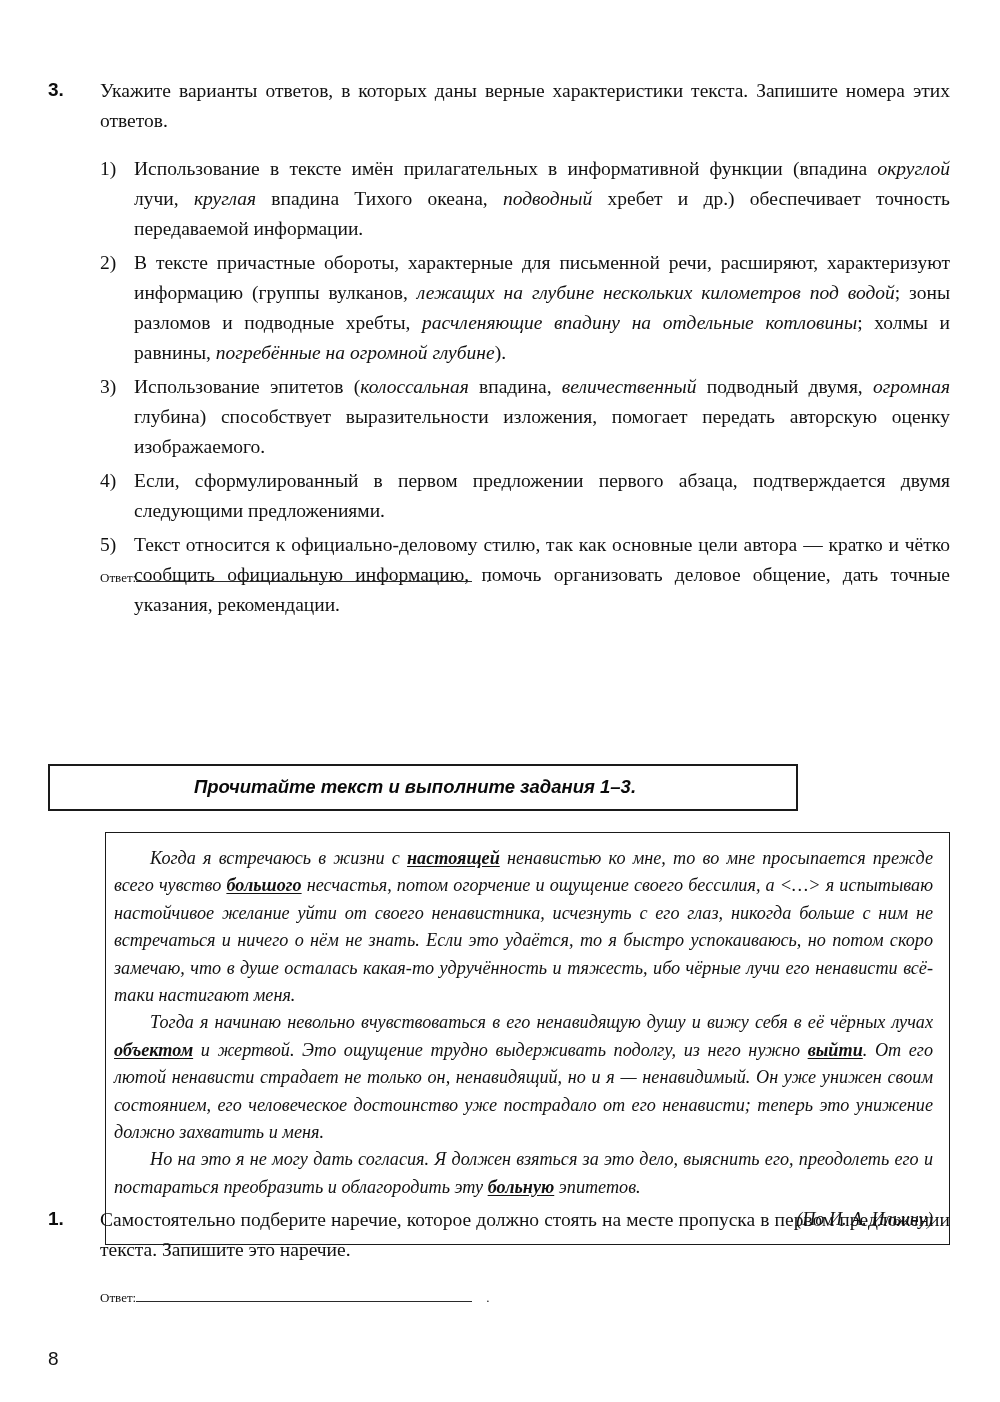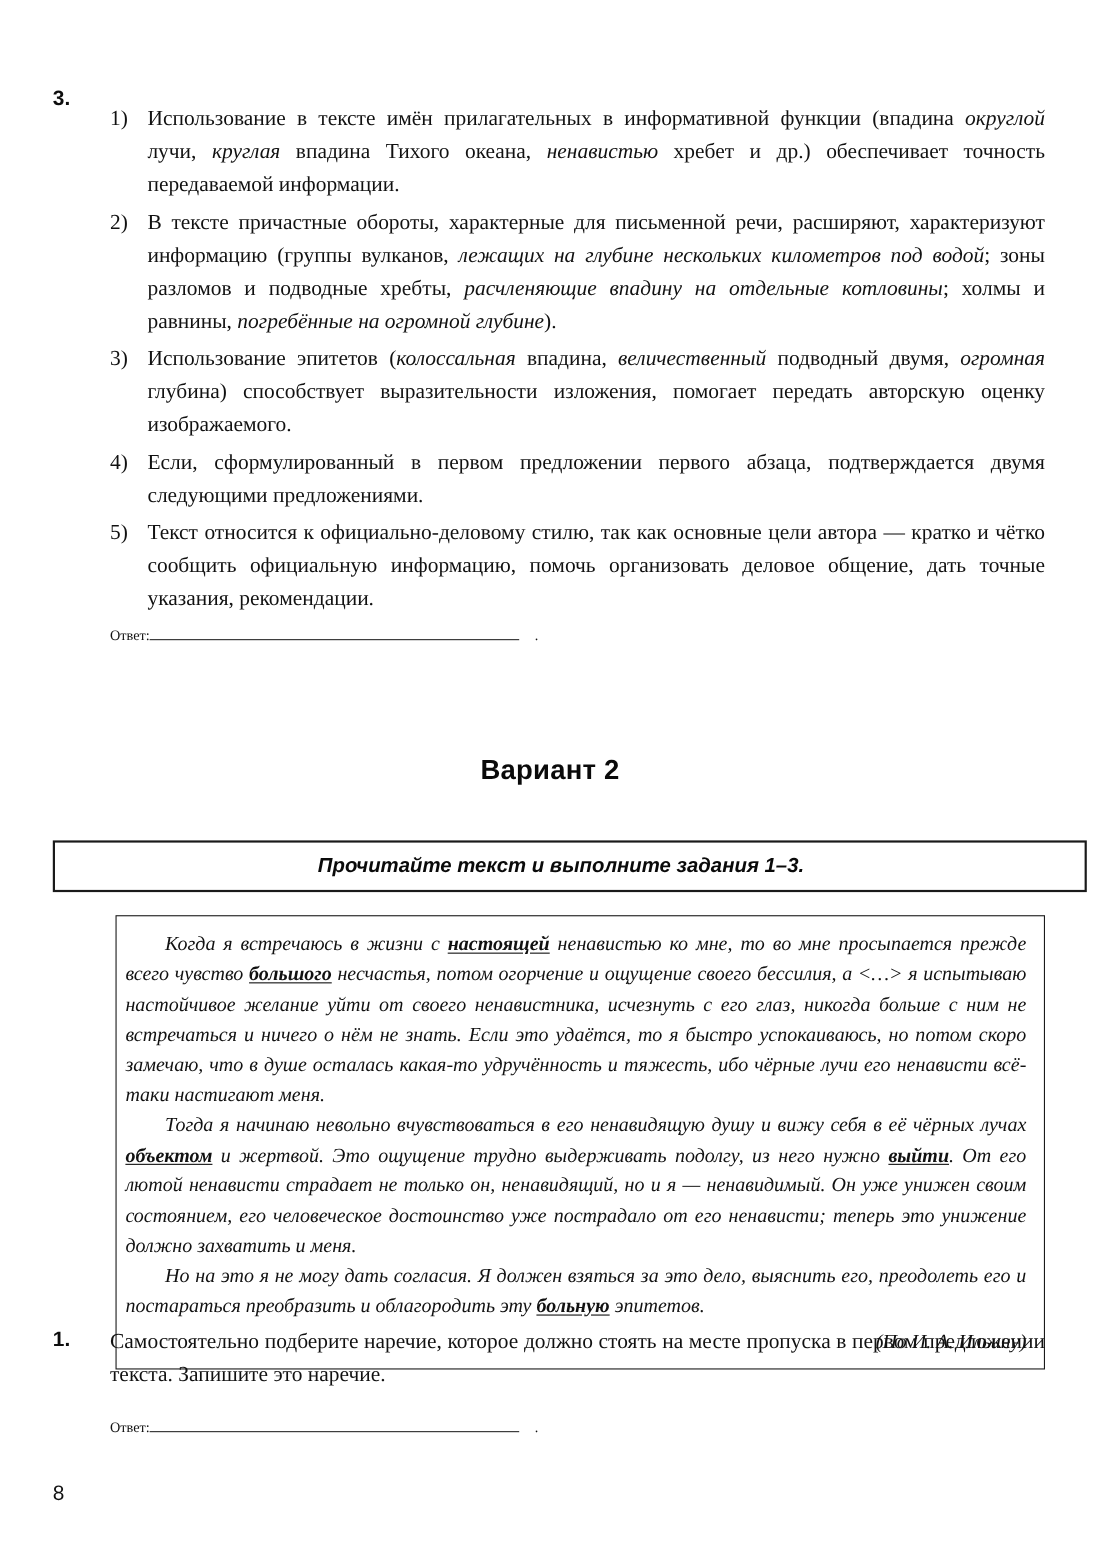--- a/index.html
+++ b/index.html
@@ -114,21 +114,21 @@
     font-weight: bold;
     font-size: 25px;
     letter-spacing: 0.2px;
     color: #0a0a0a;
   }
 
   
   .instruction-box {
     position: absolute;
     left: 48px;
-    width: 940px;
+    width: 750px;
     box-sizing: border-box;
     border: 2px solid #1a1a1a;
     padding: 10px 16px 11px 0;
     text-align: center;
   }
   .instruction-box .instr-text {
     font-family: "Liberation Sans", "DejaVu Sans", sans-serif;
     font-weight: bold;
     font-style: italic;
     font-size: 18.5px;
@@ -171,24 +171,25 @@
   }
 </style>
 </head>
 <body>
 
 <div class="page">
 
   <div class="task" style="top:76px;">
     <div class="task-num">3.</div>
     <div class="task-body">
+      <div class="task-stem">Укажите варианты ответов, в которых даны верные характеристики текста. Запишите номера этих ответов.</div>
       <ol class="options" id="task3-options">
           <li>
             <span class="marker">1)</span>
-            <span class="opt-text"><span>Использование в тексте имён прилагательных в информативной функции (впадина </span><span class="it">округлой</span><span> лучи, </span><span class="it">круглая</span><span> впадина Тихого океана, </span><span class="it">ненавистью</span><span> хребет и др.) обеспечивает точность передаваемой информации.</span></span>
+            <span class="opt-text"><span>Использование в тексте имён прилагательных в информативной функции (впадина </span><span class="it">округлой</span><span> лучи, </span><span class="it">круглая</span><span> впадина Тихого океана, </span><span class="it">подводный</span><span> хребет и др.) обеспечивает точность передаваемой информации.</span></span>
           </li>
           <li>
             <span class="marker">2)</span>
             <span class="opt-text"><span>В тексте причастные обороты, характерные для письменной речи, расширяют, характеризуют информацию (группы вулканов, </span><span class="it">лежащих на глубине нескольких километров под водой</span><span>; зоны разломов и подводные хребты, </span><span class="it">расчленяющие впадину на отдельные котловины</span><span>; холмы и равнины, </span><span class="it">погребённые на огромной глубине</span><span>).</span></span>
           </li>
           <li>
             <span class="marker">3)</span>
             <span class="opt-text"><span>Использование эпитетов (</span><span class="it">колоссальная</span><span> впадина, </span><span class="it">величественный</span><span> подводный двумя, </span><span class="it">огромная</span><span> глубина) способствует выразительности изложения, помогает передать авторскую оценку изображаемого.</span></span>
           </li>
           <li>
@@ -206,21 +207,20 @@
   <div class="task" style="top:563px;">
     <div class="task-body">
       <div class="answer-row">
         <span class="answer-label">Ответ:</span>
         <span class="answer-rule"></span>
         <span class="answer-dot">.</span>
       </div>
     </div>
   </div>
 
-  <div class="variant-title" style="top:686px;">Вариант 2</div>
 
   <div class="instruction-box" style="top:764px;">
     <span class="instr-text">Прочитайте текст и выполните задания 1–3.</span>
   </div>
 
   <div class="passage-box" style="top:832px;" id="passage-box">
     <div id="passage-paragraphs">
         <p><span>Когда я встречаюсь в жизни с </span><span class="bi">настоящей</span><span> ненавистью ко мне, то во мне просыпается прежде всего чувство </span><span class="bi">большого</span><span> несчастья, потом огорчение и ощущение своего бессилия, а &lt;…&gt; я испытываю настойчивое желание уйти от своего ненавистника, исчезнуть с его глаз, никогда больше с ним не встречаться и ничего о нём не знать. Если это удаётся, то я быстро успокаиваюсь, но потом скоро замечаю, что в душе осталась какая-то удручённость и тяжесть, ибо чёрные лучи его ненависти всё-таки настигают меня.</span></p>
         <p><span>Тогда я начинаю невольно вчувствоваться в его ненавидящую душу и вижу себя в её чёрных лучах </span><span class="bi">объектом</span><span> и жертвой. Это ощущение трудно выдерживать подолгу, из него нужно </span><span class="bi">выйти</span><span>. От его лютой ненависти страдает не только он, ненавидящий, но и я — ненавидимый. Он уже унижен своим состоянием, его человеческое достоинство уже пострадало от его ненависти; теперь это унижение должно захватить и меня.</span></p>
         <p><span>Но на это я не могу дать согласия. Я должен взяться за это дело, выяснить его, преодолеть его и постараться преобразить и облагородить эту </span><span class="bi">больную</span><span> эпитетов.</span></p>

